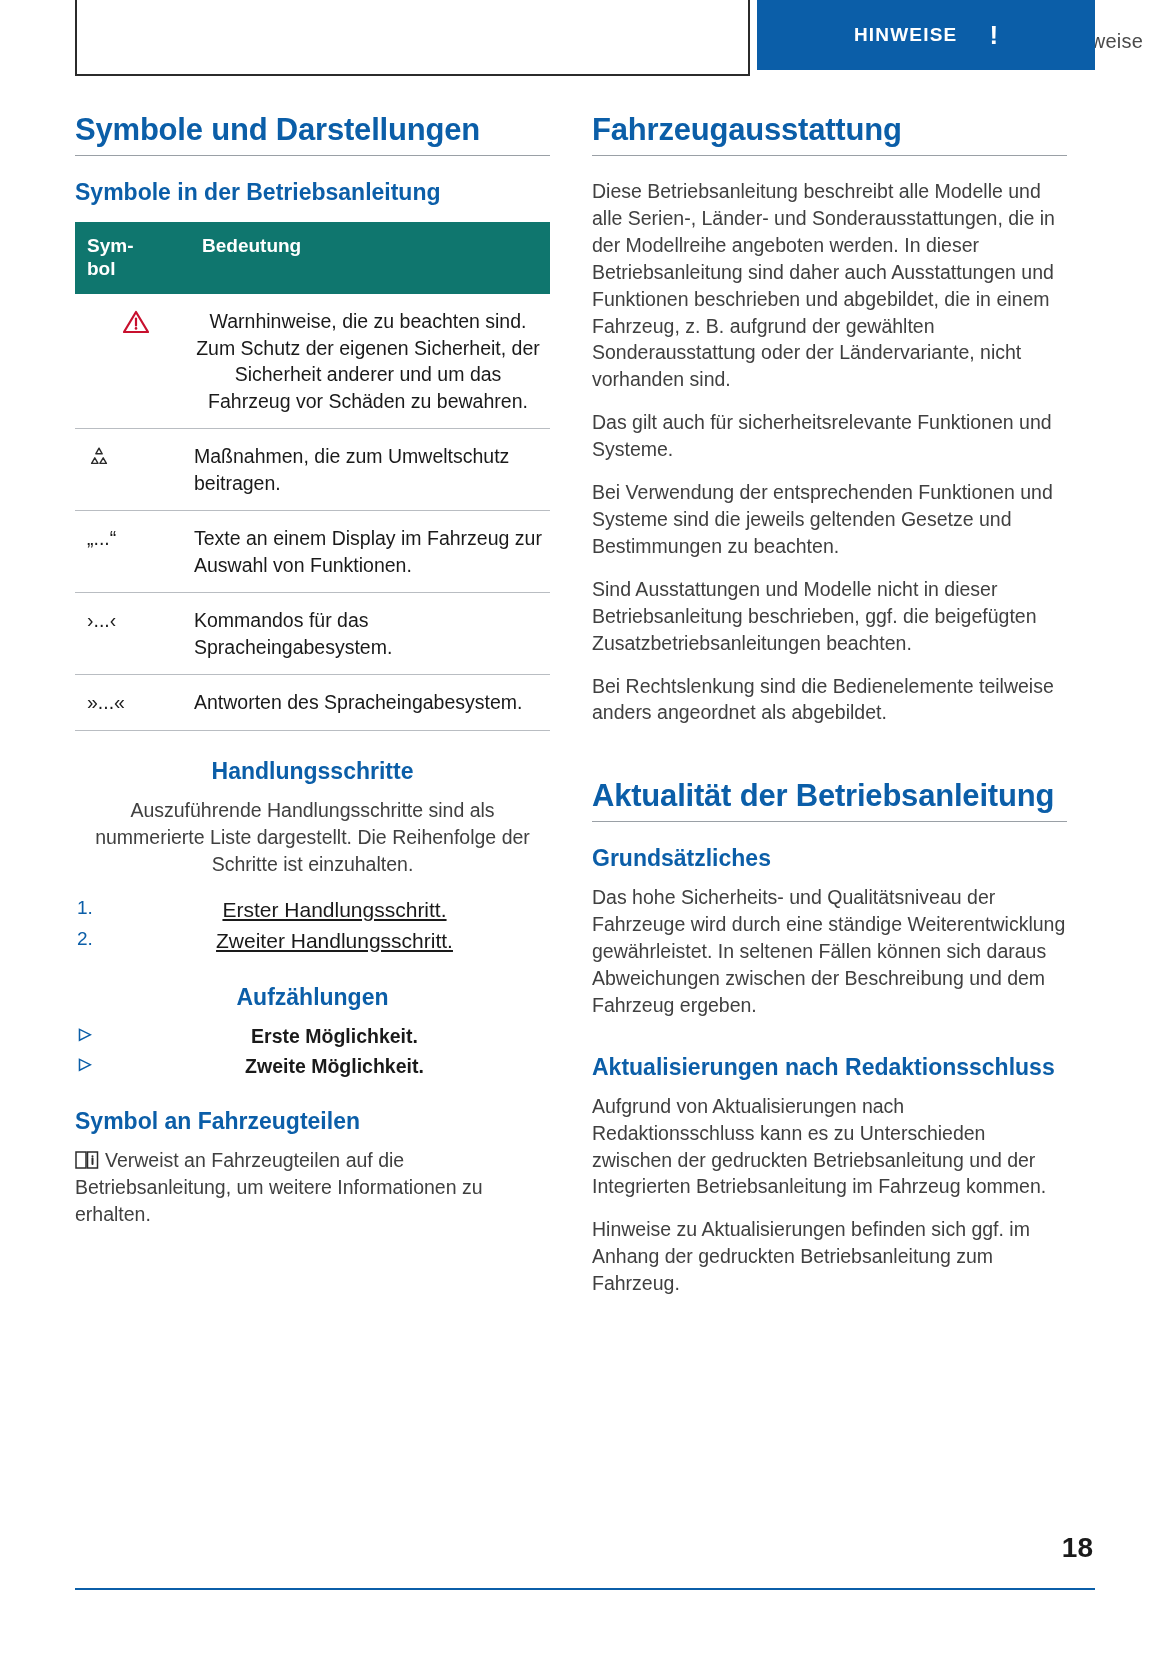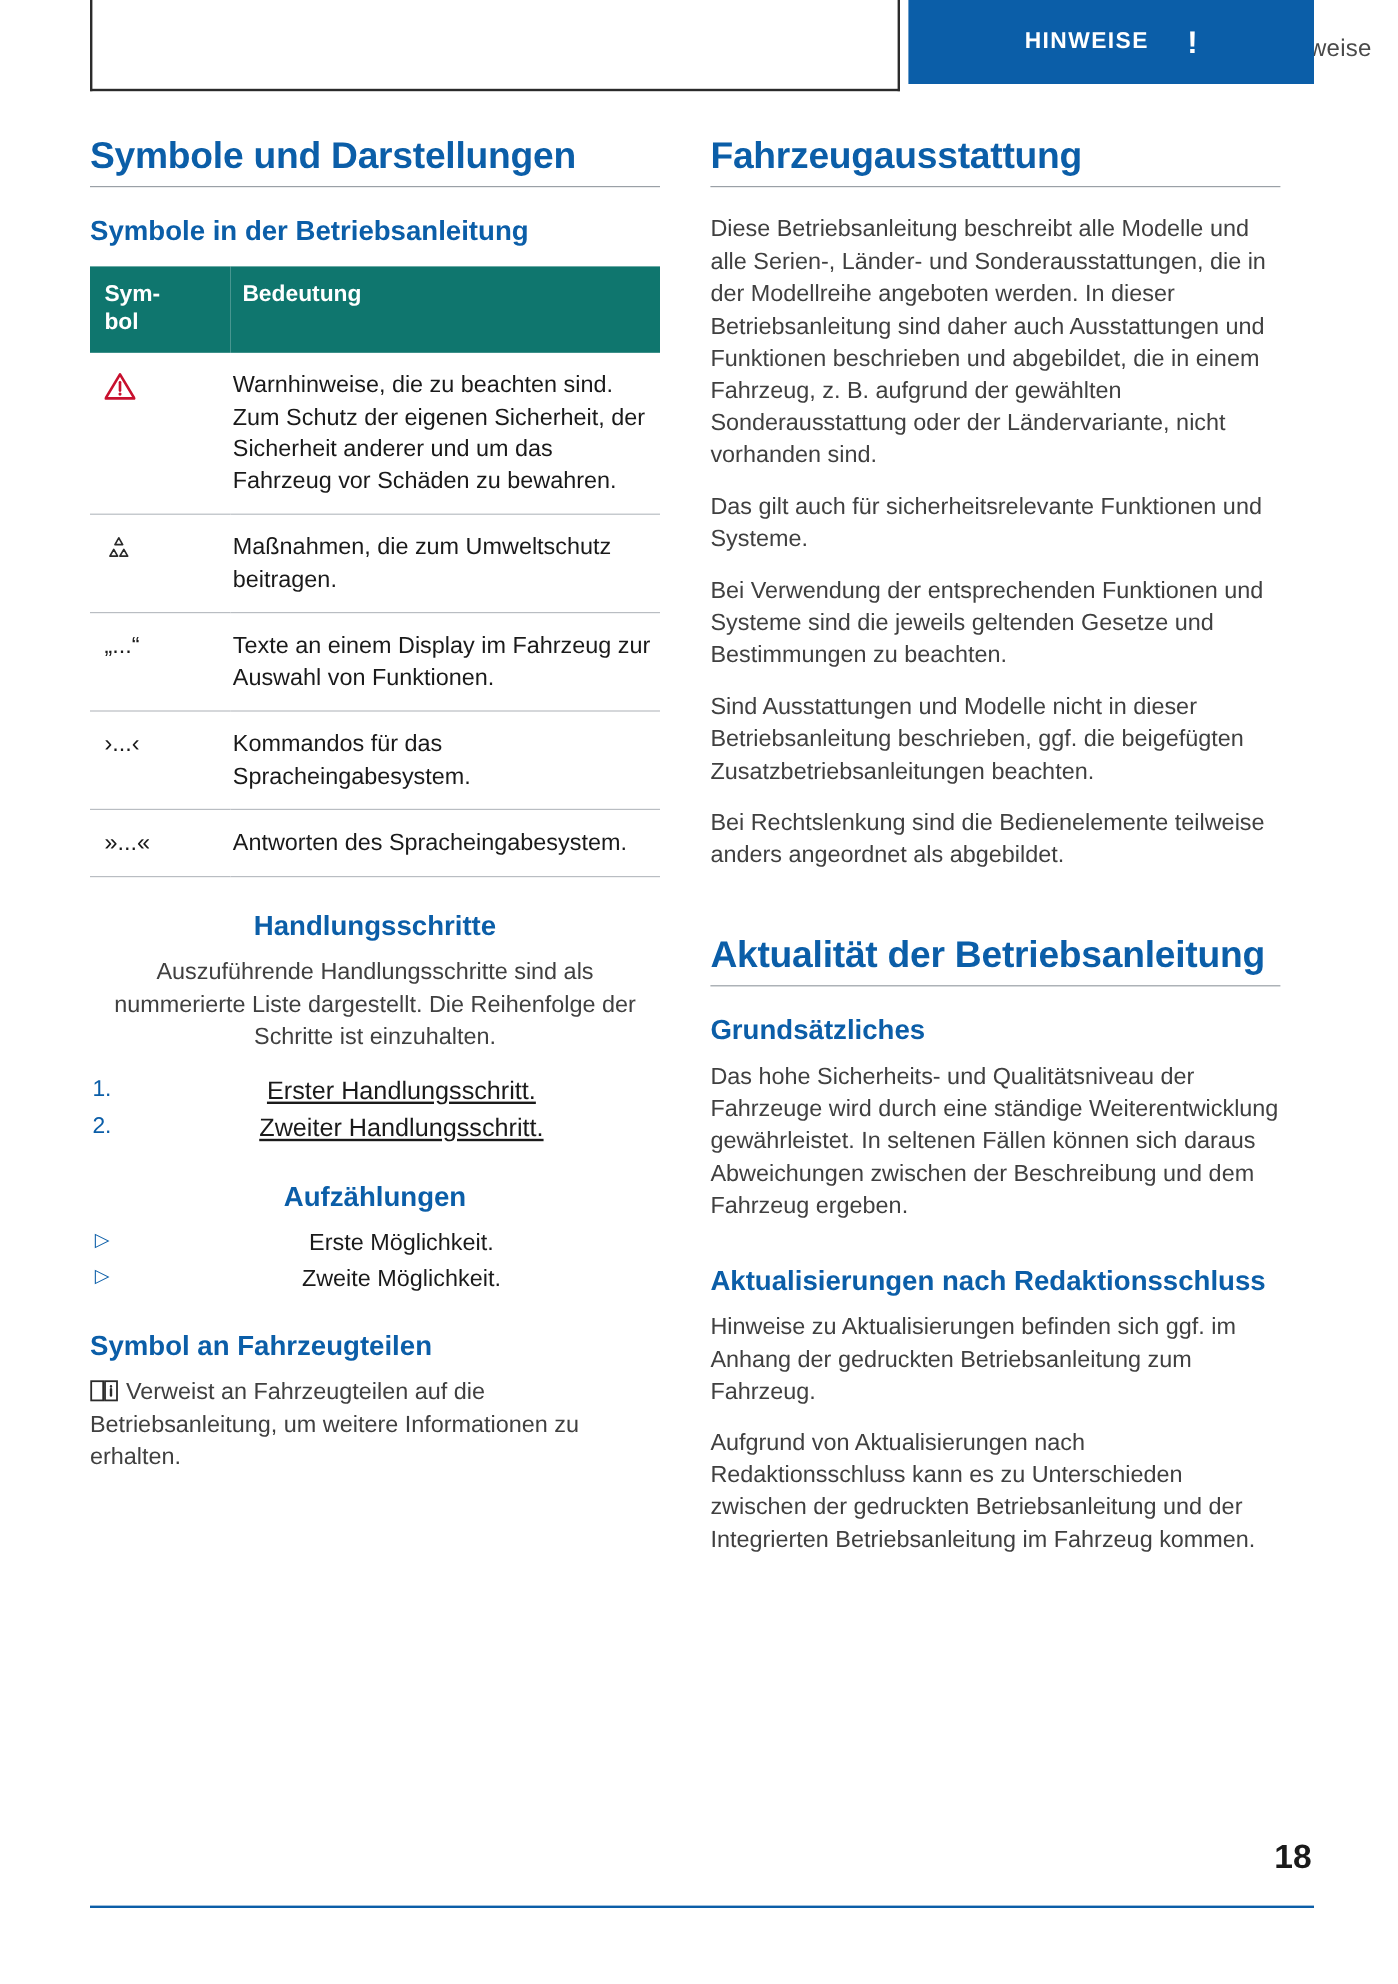--- a/index.html
+++ b/index.html
@@ -134,21 +134,21 @@
     line-height: 1.22;
   }
   .sym-table thead th.c1 { width: 95px; padding-left: 12px;}
   .sym-table tbody td {
     font-size: 19.5px;
     line-height: 1.36;
     padding: 14px 8px 14px 0;
     vertical-align: top;
     border-bottom: 1px solid #b9bdc2;
   }
-  .sym-table tbody tr:first-child td { border-top: none; }
+  .sym-table tbody tr:first-child td { border-top: none; text-align: center; }
   .sym-table tbody td.c1 {
     width: 95px;
     padding-left: 12px;
     text-align: left;
     white-space: nowrap;
   }
   .sym-table tbody td.c2 { padding-left: 2px; }
 
   .warn-tri {
     display: inline-block;
@@ -185,20 +185,21 @@
     content: counter(step) ".";
     position: absolute;
     left: -28px;
     color: #0b5ea8;
     font-size: 19px;
   }
   ul.bullets {
     margin: 4px 0 0 0;
     padding: 0 0 0 30px;
     list-style: none;
+    font-weight: bold;
   }
   ul.bullets li {
     font-size: 19.5px;
     line-height: 1.5;
     position: relative;
     padding-left: 14px;
   }
   ul.bullets li::before {
     content: "\25B7";
     position: absolute;
@@ -354,21 +355,21 @@
 
     <h1 class="title">Aktualität der Betriebsanleitung</h1>
     <div class="rule"></div>
 
     <h2 class="sub tight">Grundsätzliches</h2>
     <p class="body">Das hohe Sicherheits- und Qualitätsniveau der Fahrzeuge wird durch eine ständige Weiterentwicklung gewährleistet. In seltenen Fällen können sich daraus Abweichungen zwischen der Beschreibung und dem Fahrzeug ergeben.</p>
 
     <div style="height: 18px;"></div>
 
     <h2 class="sub tight">Aktualisierungen nach Redaktionsschluss</h2>
+    <p class="body">Aufgrund von Aktualisierungen nach Redaktionsschluss kann es zu Unterschieden zwischen der gedruckten Betriebsanleitung und der Integrierten Betriebsanleitung im Fahrzeug kommen.</p>
     <p class="body">Hinweise zu Aktualisierungen befinden sich ggf. im Anhang der gedruckten Betriebsanleitung zum Fahrzeug.</p>
-    <p class="body">Aufgrund von Aktualisierungen nach Redaktionsschluss kann es zu Unterschieden zwischen der gedruckten Betriebsanleitung und der Integrierten Betriebsanleitung im Fahrzeug kommen.</p>
 
   </div>
 
   <div class="page-number">18</div>
   <div class="footer-rule"></div>
 
 </div>
 
 </body></html>

